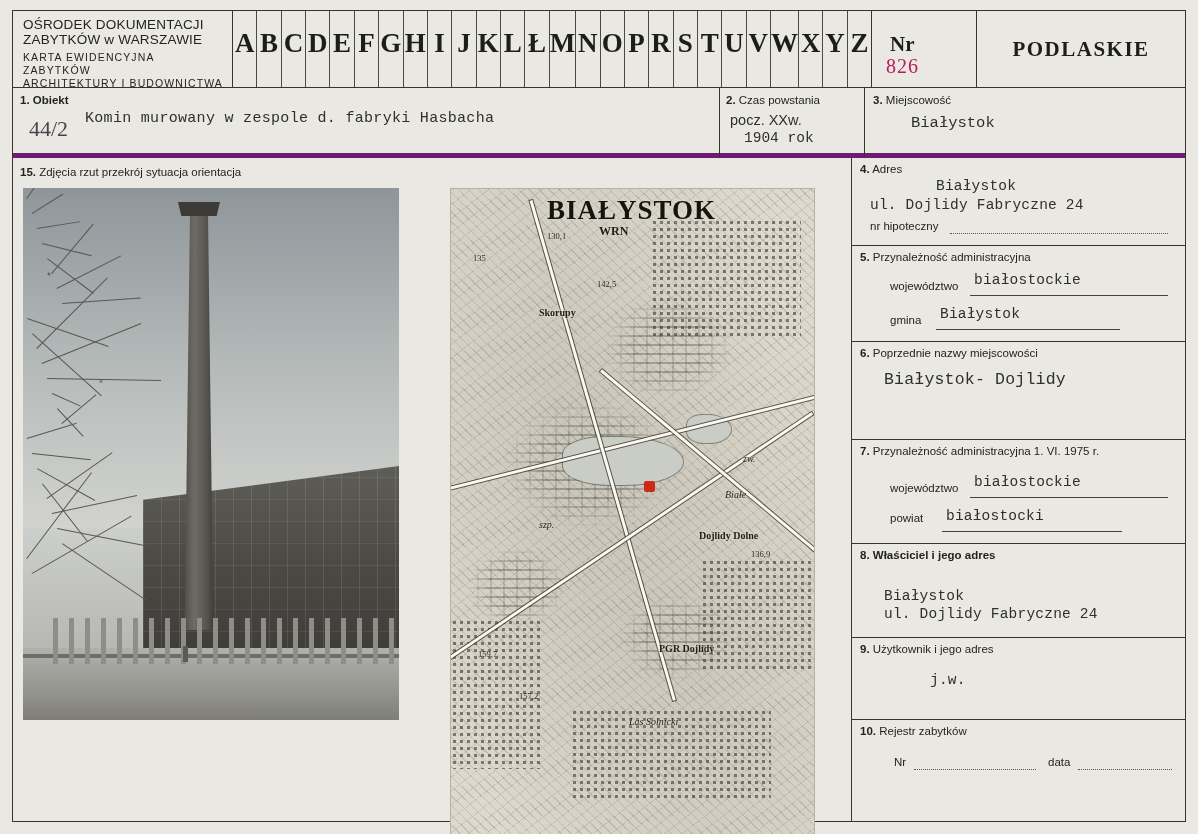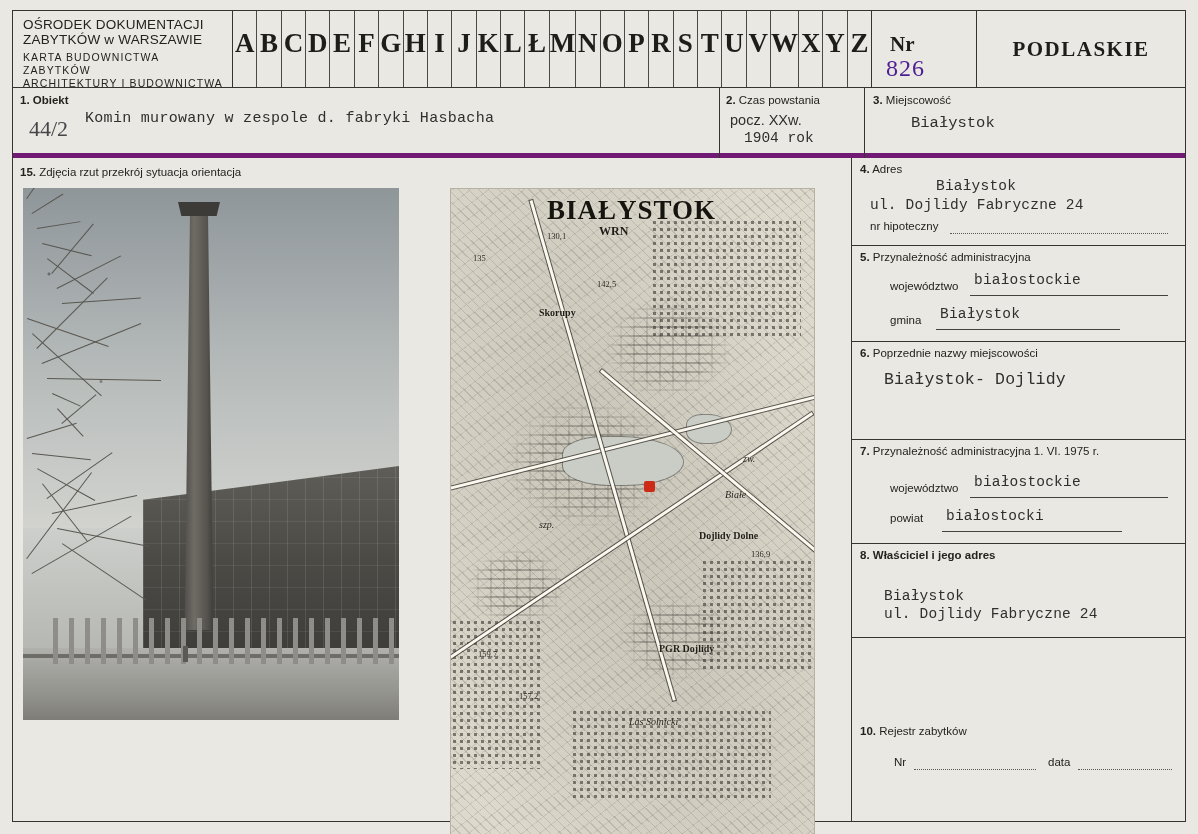--- a/index.html
+++ b/index.html
@@ -94,22 +94,22 @@
     font-family: "Liberation Serif", serif;
     font-weight: bold;
     font-size: 21px;
     color: #1d1d1a;
   }
   #nr-value {
     position: absolute;
     left: 14px;
     top: 44px;
     font-family: "Liberation Serif", serif;
-    font-size: 24px;
-    color: #4c1d95;
+    font-size: 20px;
+    color: #be185d;
     letter-spacing: 1px;
   }
   #region-block {
     width: 208px;
     display: flex;
     align-items: center;
     justify-content: center;
   }
   #region-name {
     font-family: "Liberation Serif", serif;
@@ -420,21 +420,21 @@
 </head>
 <body>
 
 <div id="card">
   <div id="frame"></div>
 
   <div id="header">
     <div id="org-block">
       <div class="org-l1">OŚRODEK DOKUMENTACJI</div>
       <div class="org-l1">ZABYTKÓW w WARSZAWIE</div>
-      <div class="org-l3">KARTA BUDOWNICTWA ZABYTKÓW</div>
+      <div class="org-l3">KARTA EWIDENCYJNA ZABYTKÓW</div>
       <div class="org-l3" style="margin-top:0">ARCHITEKTURY I BUDOWNICTWA</div>
     </div>
 
     <div id="alpha-block">
         <div class="alpha-cell">A</div>
         <div class="alpha-cell">B</div>
         <div class="alpha-cell">C</div>
         <div class="alpha-cell">D</div>
         <div class="alpha-cell">E</div>
         <div class="alpha-cell">F</div>
@@ -650,20 +650,27 @@
 
     <div class="rsec" style="top:386px; height:94px;">
       <div class="rsec-label">
         <b>8.</b>
         <b>Właściciel i jego adres</b>
       </div>
       <div class="typed" style="left:32px; top:44px;">Białystok</div>
       <div class="typed" style="left:32px; top:62px;">ul. Dojlidy Fabryczne 24</div>
     </div>
 
+    <div class="rsec" style="top:480px; height:82px;">
+      <div class="rsec-label">
+        <b>9.</b>
+        <span>Użytkownik i jego adres</span>
+      </div>
+      <div class="typed" style="left:78px; top:34px;">j.w.</div>
+    </div>
 
     <div class="rsec" style="top:562px; height:101px; border-bottom:none;">
       <div class="rsec-label">
         <b>10.</b>
         <span>Rejestr zabytków</span>
       </div>
       <div class="small-label" style="left:42px; top:36px;">Nr</div>
       <div class="dotline" style="left:62px; top:48px; width:122px;"></div>
       <div class="small-label" style="left:196px; top:36px;">data</div>
       <div class="dotline" style="left:226px; top:48px; width:94px;"></div>

